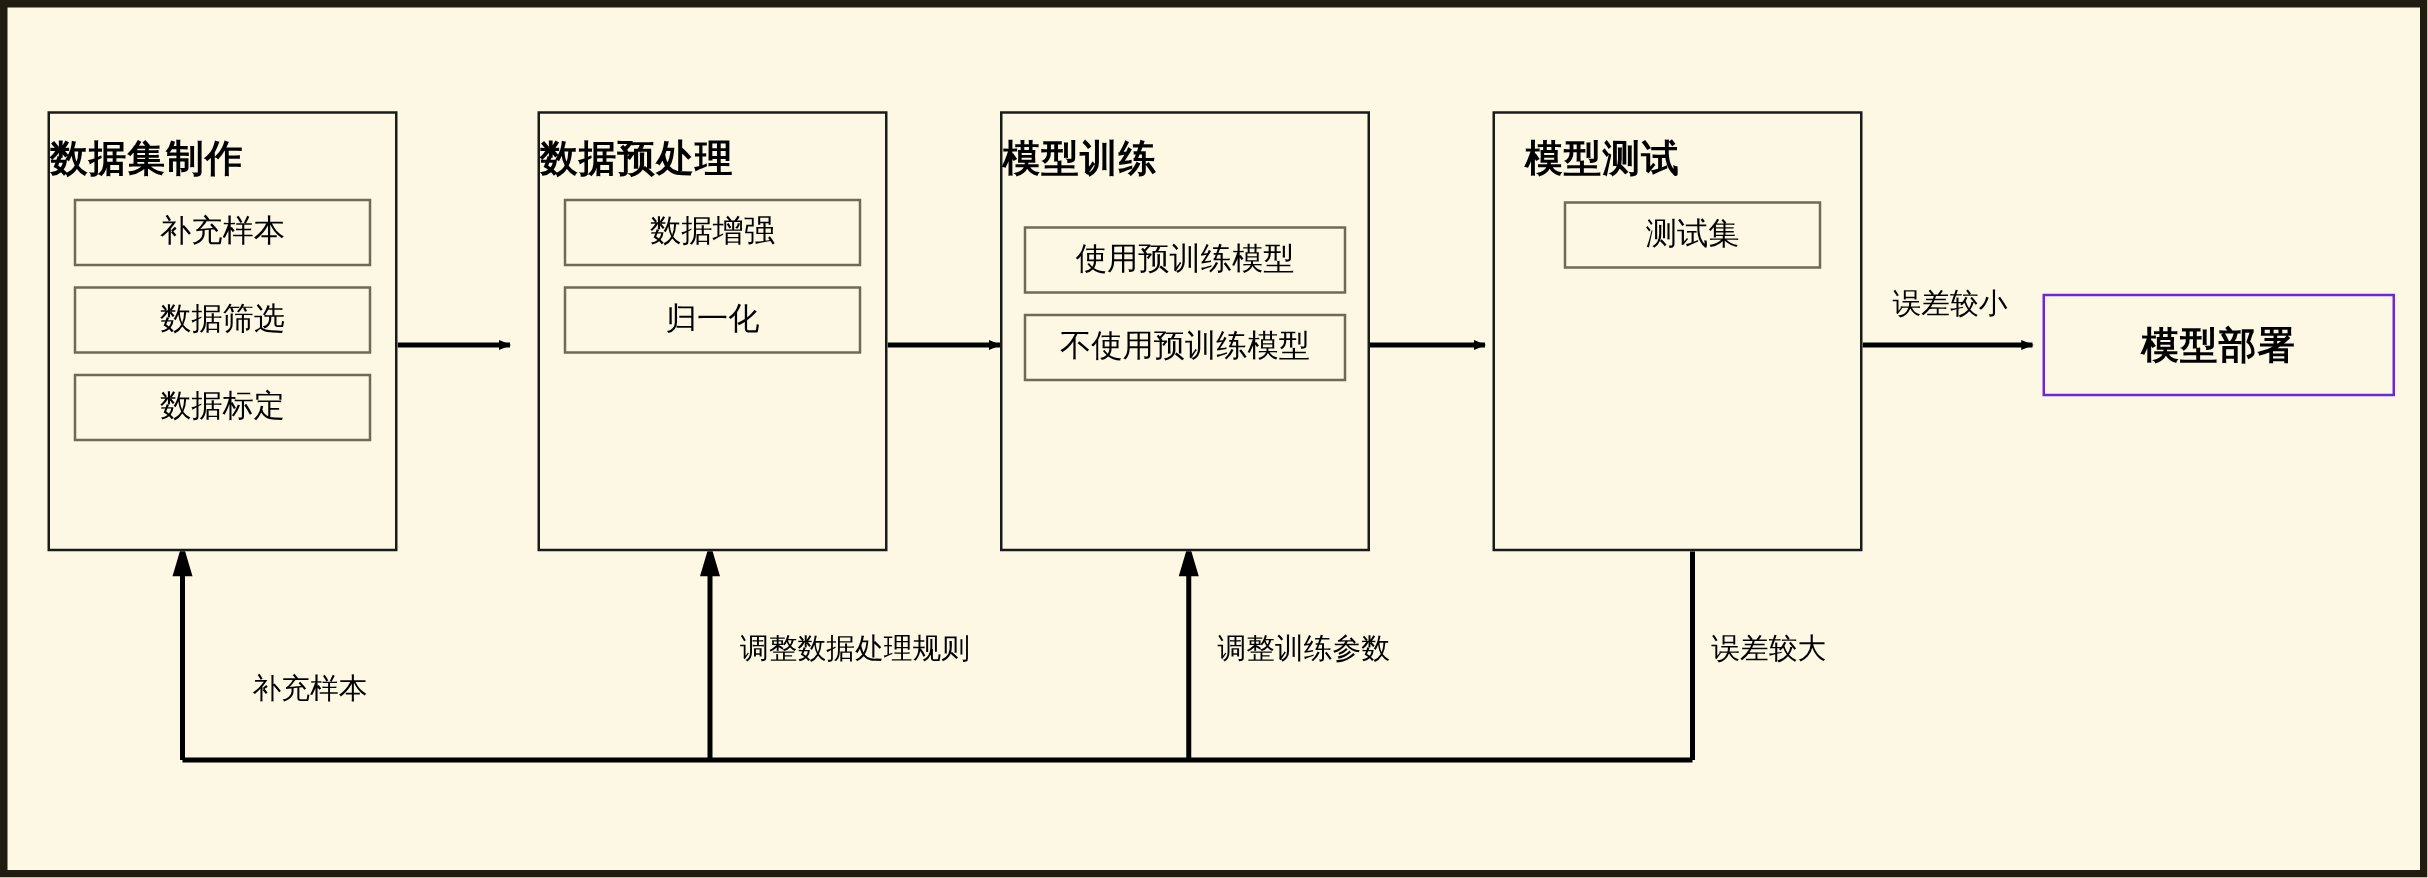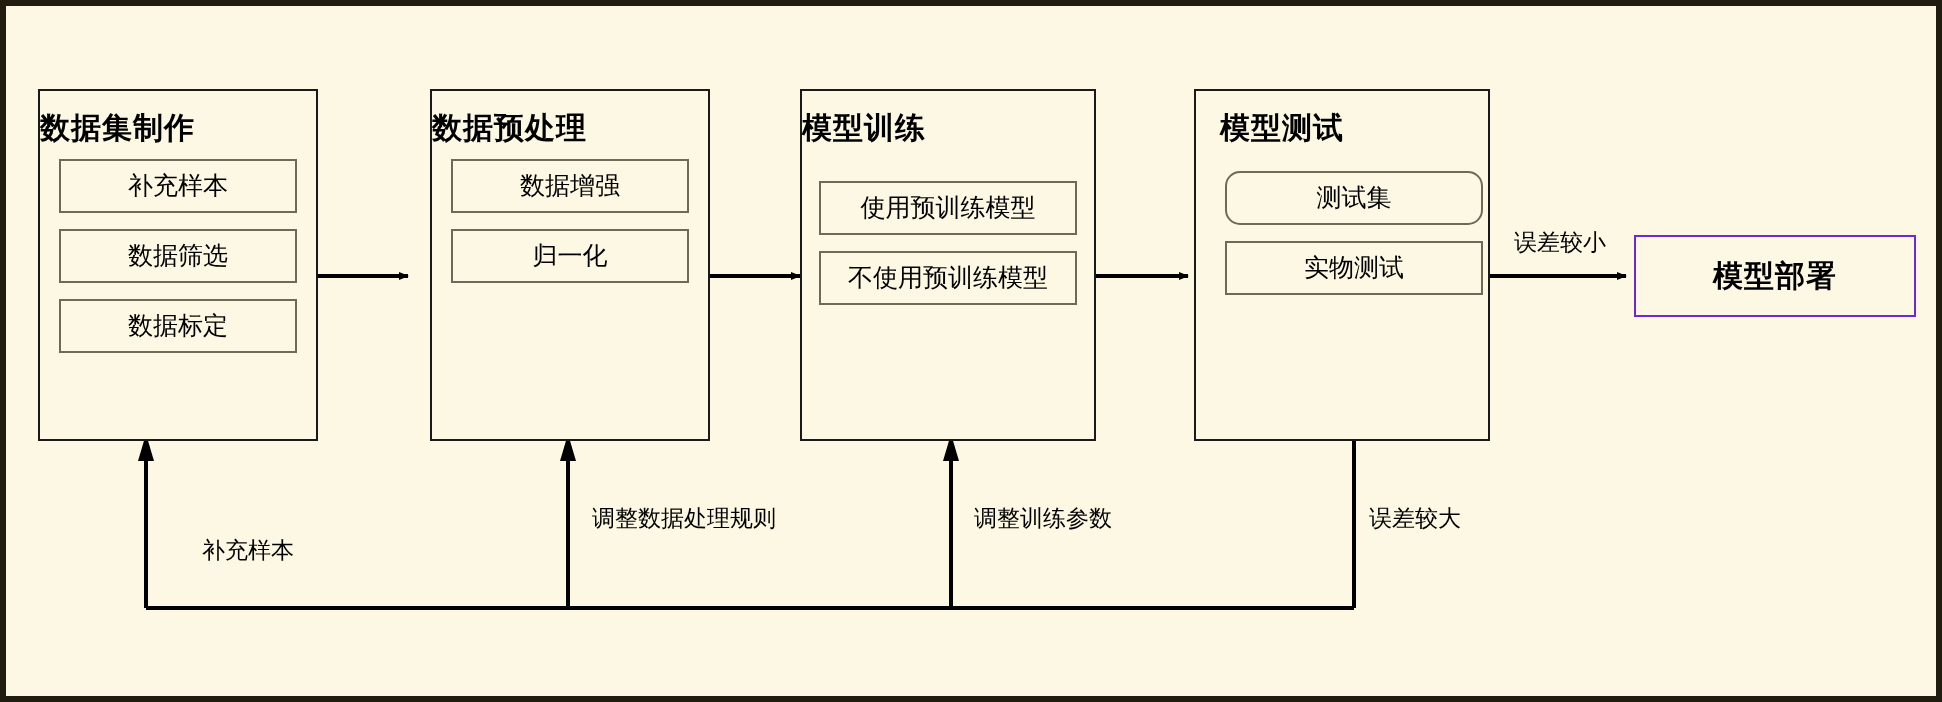--- a/index.html
+++ b/index.html
@@ -138,22 +138,21 @@
   </div>
 
   <div class="stage" style="left:794px; top:83px; width:296px; height:352px;">
     <div class="stage-title">模型训练</div>
     <div class="sub" style="width:258px; margin-top:38px;">使用预训练模型</div>
     <div class="sub" style="width:258px;">不使用预训练模型</div>
   </div>
 
   <div class="stage" style="left:1188px; top:83px; width:296px; height:352px;padding-left:24px;">
     <div class="stage-title">模型测试</div>
-    <div class="sub" style="width:258px; margin-top:28px;border-radius:15px;">测试集</div>
-    <div class="sub" style="width:258px;">实物测试</div>
+    <div class="sub" style="width:206px; margin-top:18px;">测试集</div>
   </div>
 
   <div class="terminal" style="left:1628px; top:229px; width:282px; height:82px;">
     <span>模型部署</span>
   </div>
 
   <div class="edge-label" style="left:1508px; top:225px;">误差较小</div>
 
   <div class="edge-label" style="left:1363px; top:501px;">误差较大</div>
 

